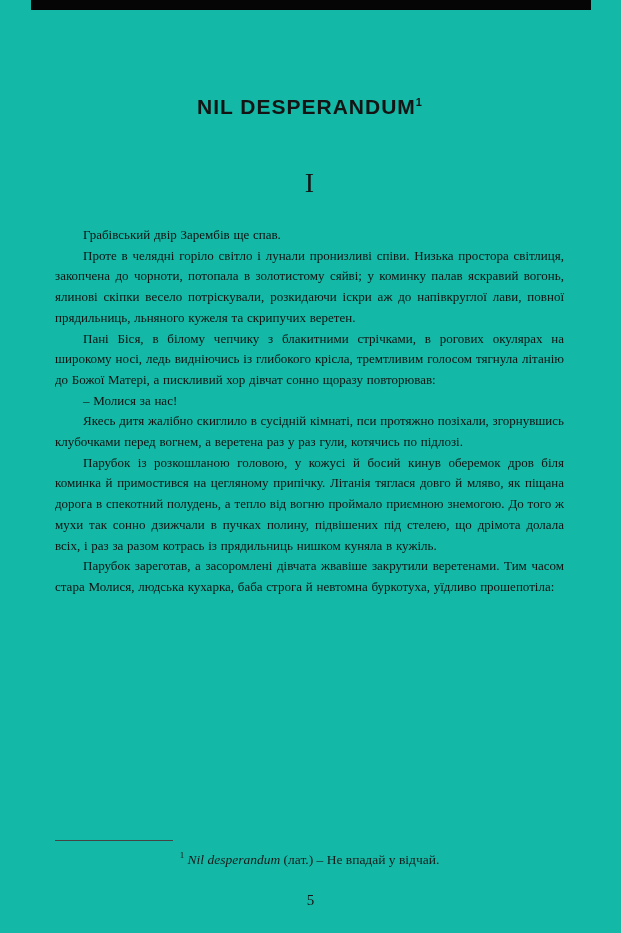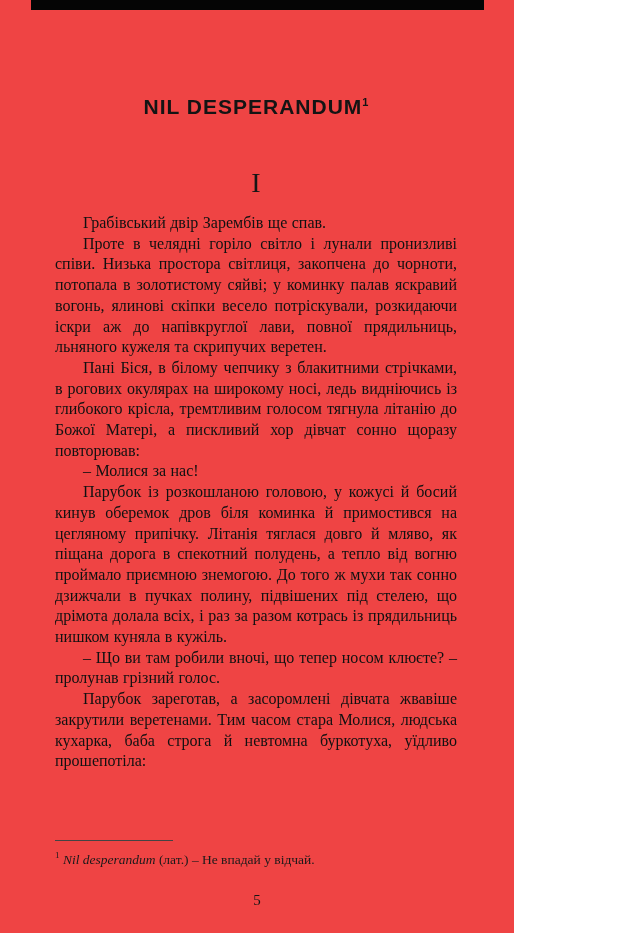--- a/index.html
+++ b/index.html
@@ -2,23 +2,23 @@
 <html><head>
 <meta charset="utf-8">
 <style>
   html, body {
     margin: 0;
     padding: 0;
     background: #ffffff;
   }
   .page {
     position: relative;
-    width: 514px;
+    width: 621px;
     height: 933px;
-    background: #ef4444;
+    background: #14b8a6;
     overflow: hidden;
     font-family: "Liberation Serif", serif;
     color: #111111;
   }
   .top-bar {
     position: absolute;
     top: 0;
     left: 31px;
     right: 30px;
     height: 10px;
@@ -44,35 +44,36 @@
     letter-spacing: 0;
   }
   .chapter {
     margin-top: 48px;
     text-align: center;
     font-size: 28px;
     font-weight: 400;
     color: #161616;
   }
   .paras {
-    margin-top: 14px;
+    margin-top: 26px;
     text-align: justify;
-    font-size: 16px;
+    font-size: 13px;
     line-height: 20.7px;
   }
   .paras p {
     margin: 0;
     text-indent: 28px;
     word-spacing: 0.5px;
   }
   .footnote-area {
     position: absolute;
     left: 55px;
     right: 57px;
     top: 840px;
+    text-align: center;
   }
   .footnote-rule {
     width: 118px;
     border-top: 1px solid #444444;
     height: 0;
   }
   .footnote {
     margin-top: 6px;
     font-size: 13.5px;
     line-height: 17px;
@@ -102,22 +103,22 @@
 
     <h1 class="title"><span>NIL DESPERANDUM</span><sup>1</sup></h1>
 
     <div class="chapter">I</div>
 
     <div class="paras">
         <p>Грабівський двір Зарембів ще спав.</p>
         <p>Проте в челядні горіло світло і лунали пронизливі співи. Низька простора світлиця, закопчена до чорноти, потопала в золотистому сяйві; у коминку палав яскравий вогонь, ялинові скіпки весело потріскували, розкидаючи іскри аж до напівкруглої лави, повної прядильниць, льняного кужеля та скрипучих веретен.</p>
         <p>Пані Біся, в білому чепчику з блакитними стрічками, в рогових окулярах на широкому носі, ледь видніючись із глибокого крісла, тремтливим голосом тягнула літанію до Божої Матері, а пискливий хор дівчат сонно щоразу повторював:</p>
         <p>– Молися за нас!</p>
+        <p>Якесь дитя жалібно скиглило в сусідній кімнаті, пси протяжно позіхали, згорнувшись клубочками перед вогнем, а веретена раз у раз гули, котячись по підлозі.</p>
         <p>Парубок із розкошланою головою, у кожусі й босий кинув оберемок дров біля коминка й примостився на цегляному припічку. Літанія тяглася довго й мляво, як піщана дорога в спекотний полудень, а тепло від вогню проймало приємною знемогою. До того ж мухи так сонно дзижчали в пучках полину, підвішених під стелею, що дрімота долала всіх, і раз за разом котрась із прядильниць нишком куняла в кужіль.</p>
-        <p>– Що ви там робили вночі, що тепер носом клюєте? – пролунав грізний голос.</p>
         <p>Парубок зареготав, а засоромлені дівчата жвавіше закрутили веретенами. Тим часом стара Молися, людська кухарка, баба строга й невтомна буркотуха, уїдливо прошепотіла:</p>
       </div>
 
   </div>
 
   <div class="footnote-area">
     <div class="footnote-rule"></div>
     <div class="footnote"><sup>1</sup> <i>Nil desperandum</i><span> (лат.) – Не впадай у відчай.</span></div>
   </div>
 

